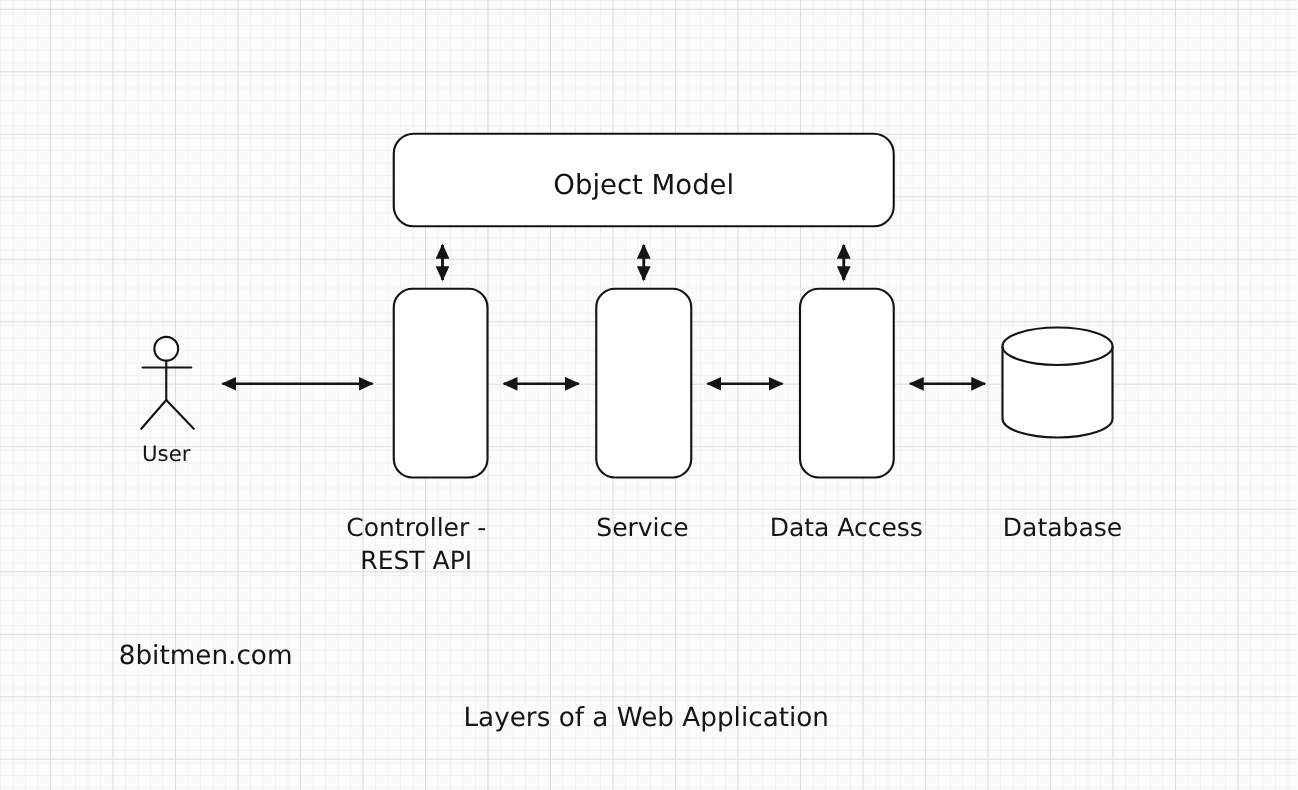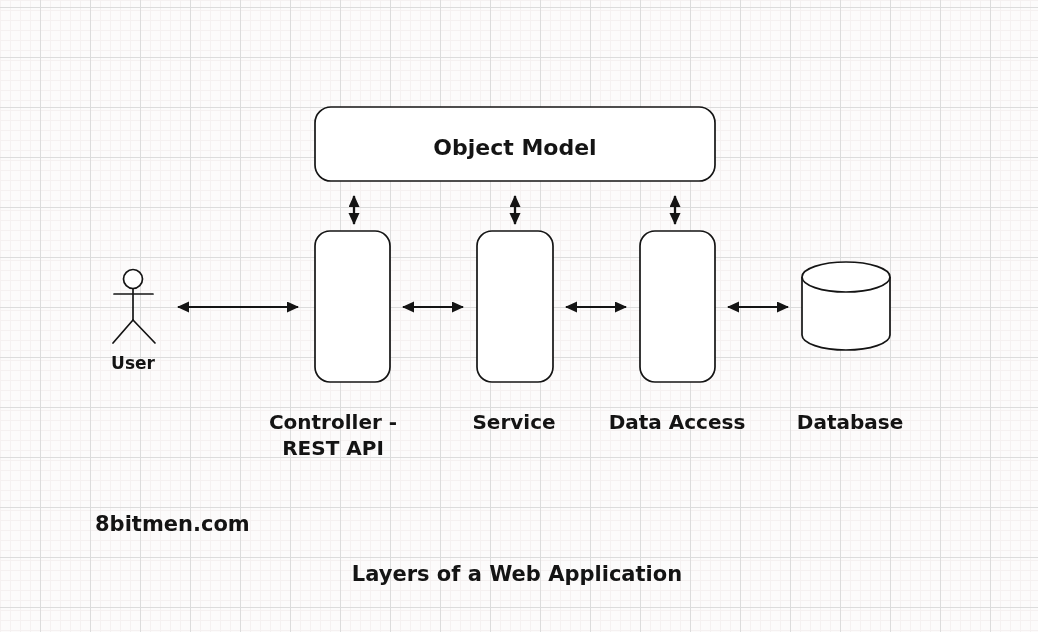--- a/index.html
+++ b/index.html
@@ -13,21 +13,20 @@
     height: 632px;
     overflow: hidden;
     background-color: var(--background, #fcfbfb);
     background-image:
       linear-gradient(to right, var(--grid-major, #dcdcdc) 1px, transparent 1px),
       linear-gradient(to bottom, var(--grid-major, #dcdcdc) 1px, transparent 1px),
       linear-gradient(to right, var(--grid-minor, #f5f1f1) 1px, transparent 1px),
       linear-gradient(to bottom, var(--grid-minor, #f5f1f1) 1px, transparent 1px);
     background-size: 50px 50px, 50px 50px, 10px 10px, 10px 10px;
     background-position: 40px 0, 0 7px, 0 0, 0 0;
-    font-weight: bold;
   }
   svg { display: block; }
   .node {
     fill: var(--node-fill, #ffffff);
     stroke: var(--ink, #141414);
     stroke-width: 1.7;
   }
   .figure {
     stroke: var(--ink, #141414);
     stroke-width: 1.7;

